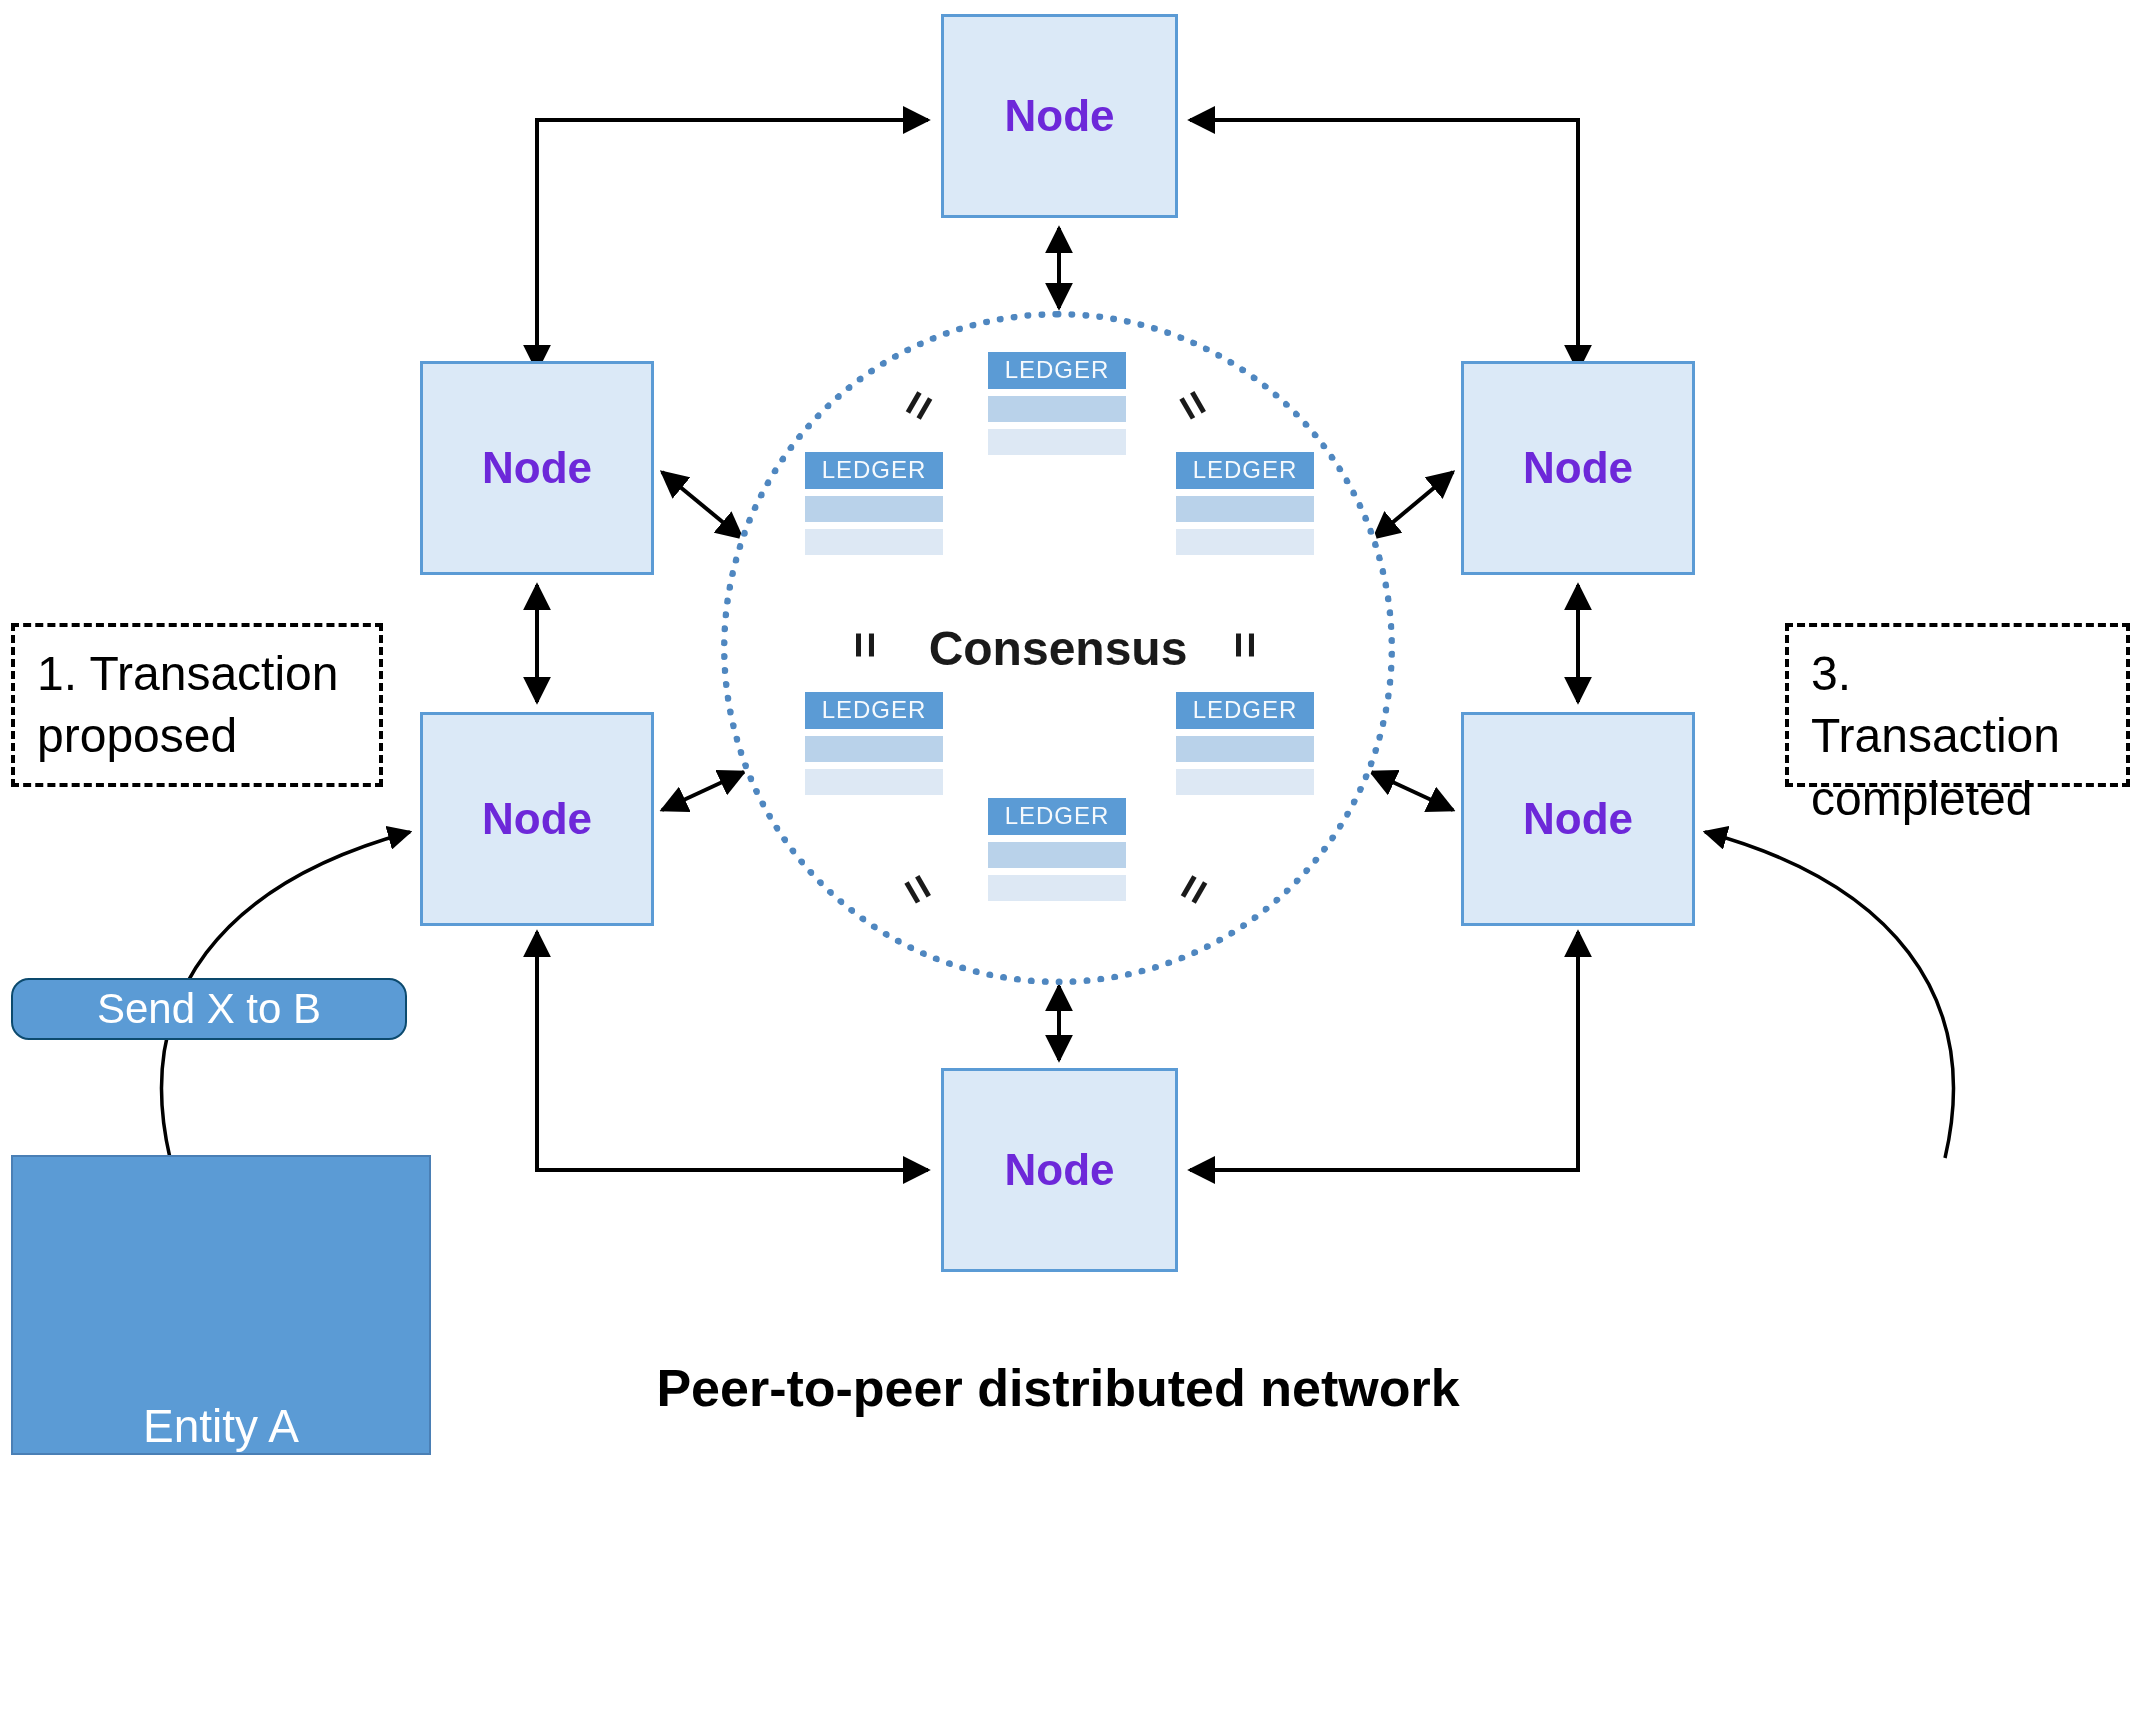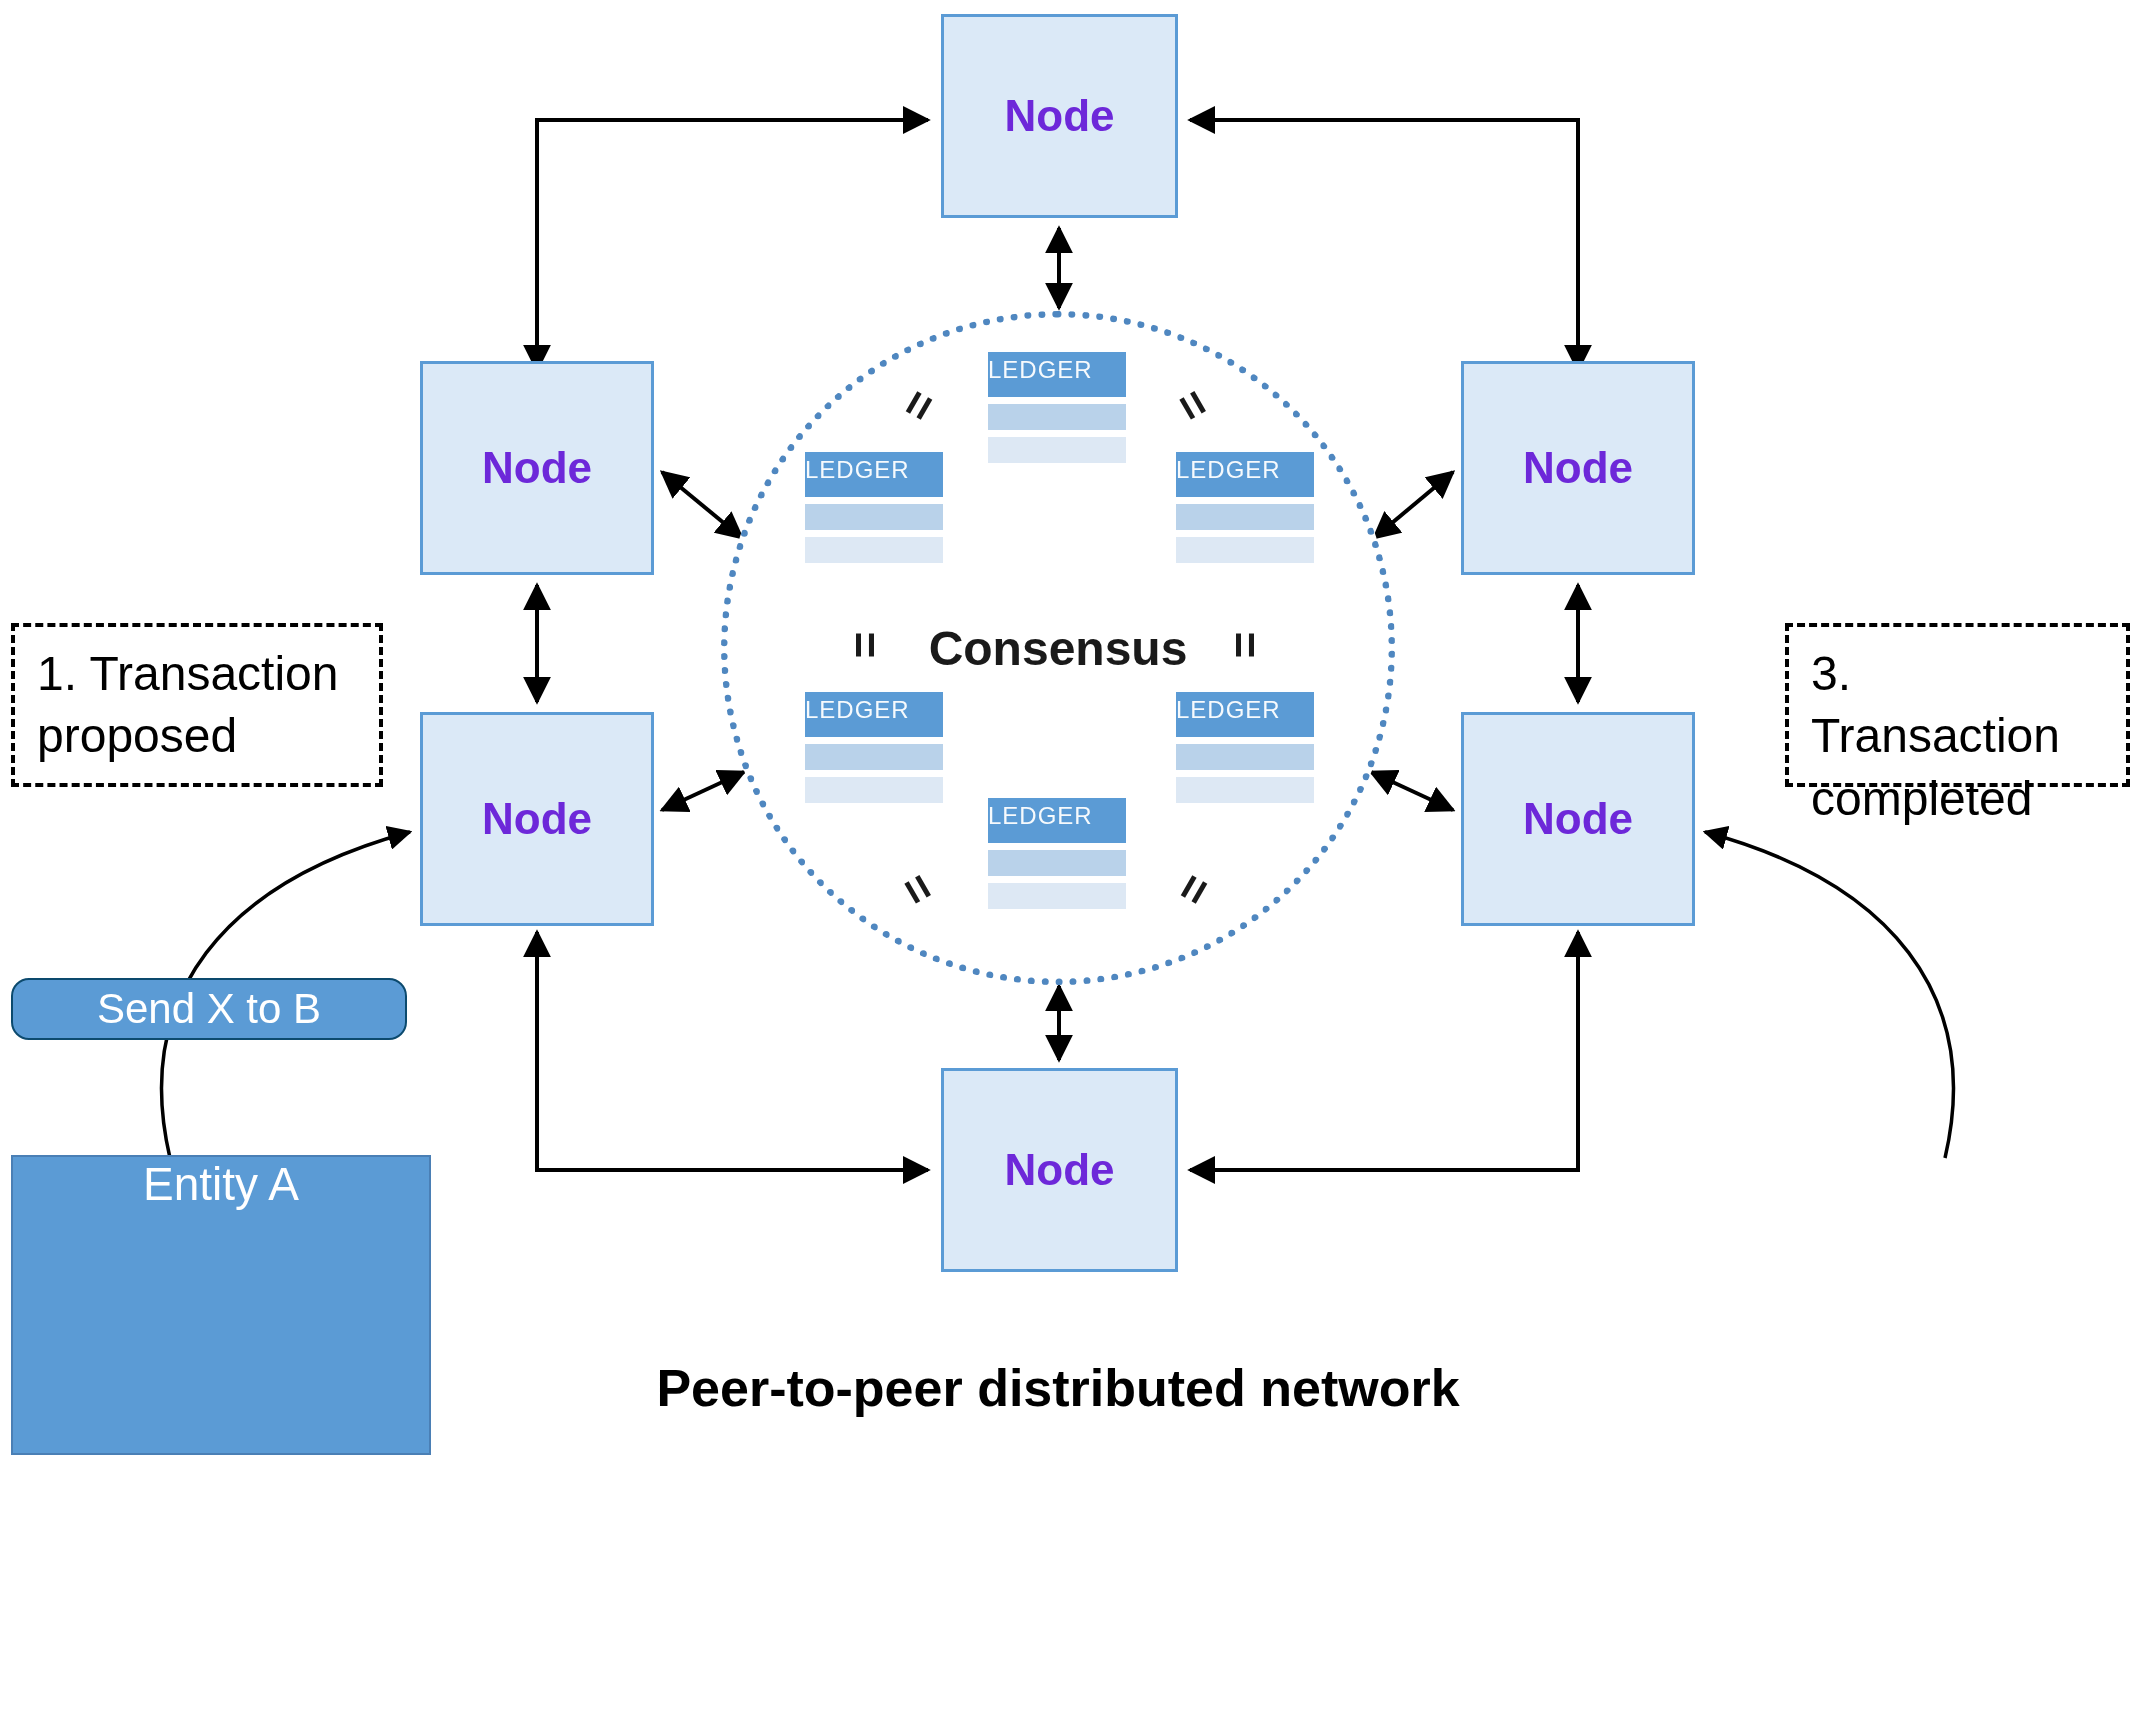--- a/index.html
+++ b/index.html
@@ -48,22 +48,22 @@
 
   .ledger {
     position: absolute;
     width: 138px;
   }
   .ledger-header {
     background: #5b9bd5;
     color: rgba(255,255,255,0.95);
     font-size: 24px;
     letter-spacing: 1px;
-    text-align: left;
-    padding: 4px 0 13px 0;
+    text-align: center;
+    padding: 4px 0 5px 0;
   }
   .ledger-row { height: 26px; margin-top: 7px; }
   .ledger-row.dark  { background: #b9d2ea; }
   .ledger-row.light { background: #dde8f4; }
 
   .eq {
     position: absolute;
     font-weight: bold;
     font-size: 46px;
     color: #1a1a1a;
@@ -94,21 +94,21 @@
     box-sizing: border-box;
   }
 
   .entity-box {
     position: absolute;
     background: #5b9bd5;
     border: 2px solid #4a7fb5;
     color: #ffffff;
     font-size: 46px;
     display: flex;
-    align-items: flex-start;
+    align-items: flex-end;
     justify-content: center;
     box-sizing: border-box;
   }
 
   .diagram-title {
     position: absolute;
     left: 1058px; top: 1358px;
     transform: translateX(-50%);
     font-weight: bold;
     font-size: 52px;

